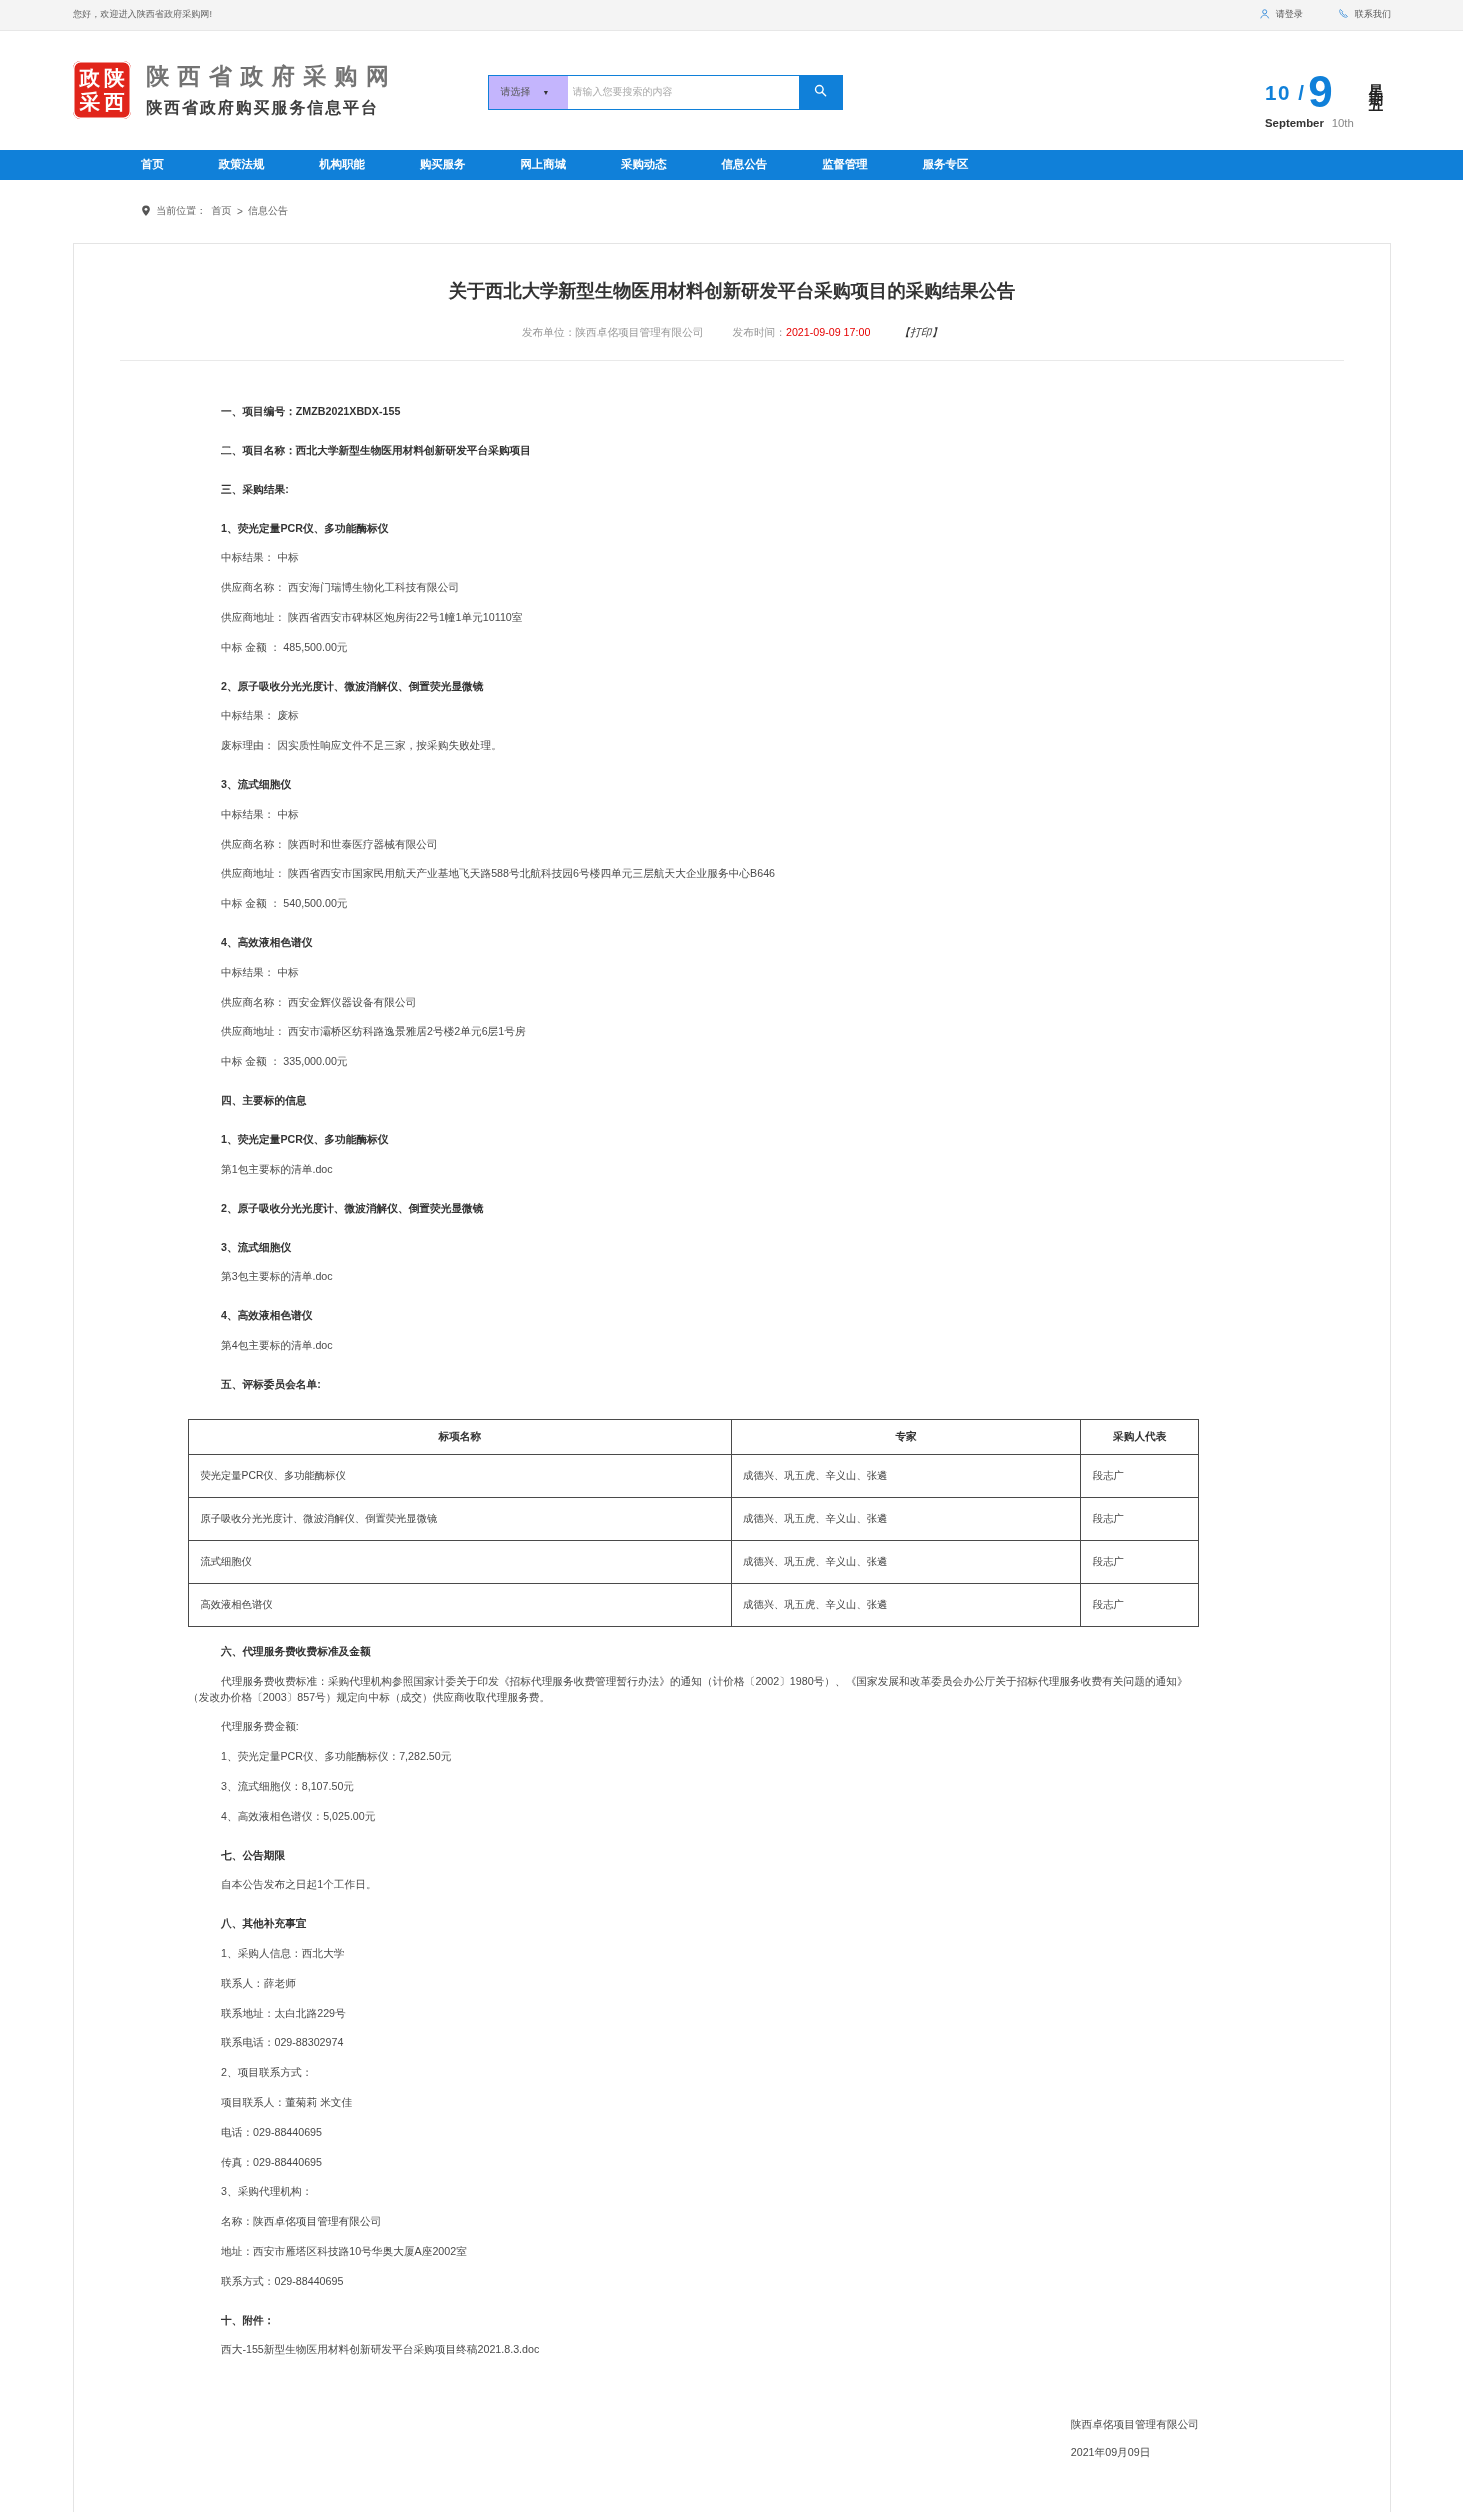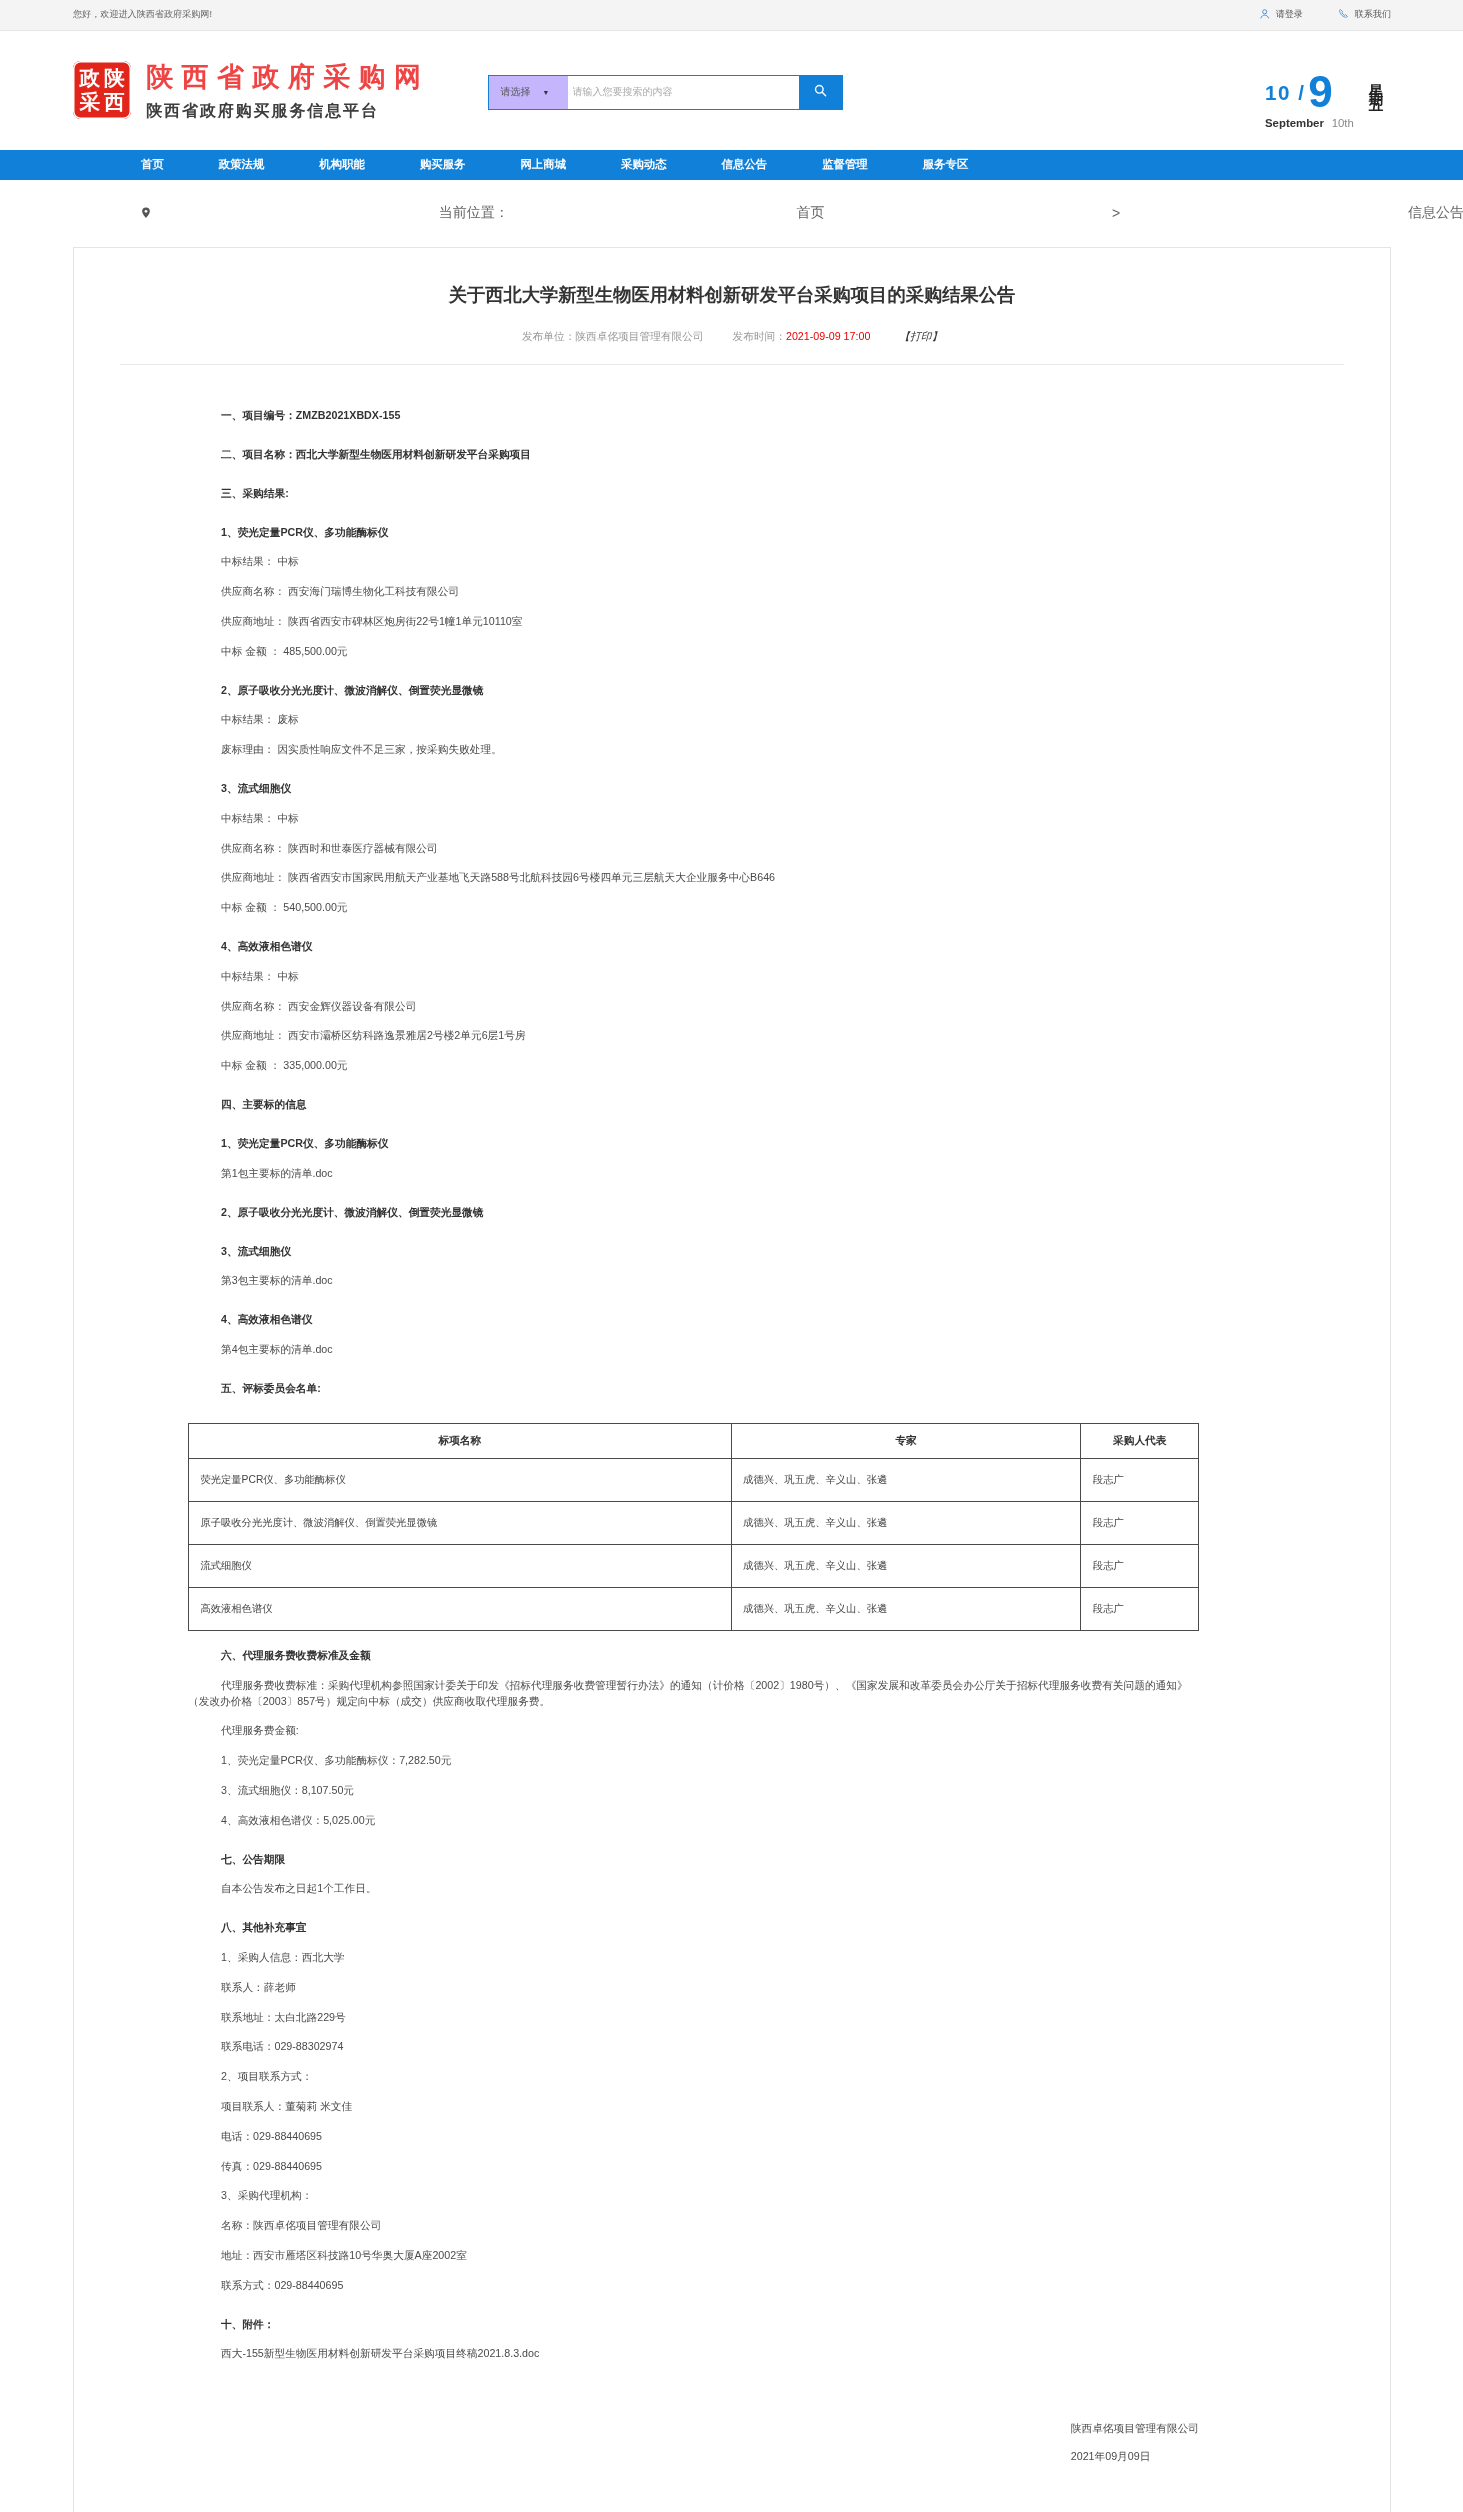--- a/index.html
+++ b/index.html
@@ -24,21 +24,21 @@
     display:grid; grid-template-columns:1fr 1fr; grid-template-rows:1fr 1fr;
     padding:4.6px; box-shadow: inset 0 0 0 1.5px #fff, inset 0 0 0 3px #e1251b;
     flex:none; cursor:pointer;
   }
   .logo-seal span {
     color:#fff; font-weight:bold; font-size:20.6px; line-height:1;
     display:flex; align-items:center; justify-content:center;
     font-family:"DejaVu Sans",sans-serif;
   }
   .site-titles { margin-left:15.2px; }
-  .site-name { font-size:27px; font-weight:bold; color:#ef4444; letter-spacing:8.4px; white-space:nowrap; }
+  .site-name { font-size:23px; font-weight:bold; color:#737373; letter-spacing:8.4px; white-space:nowrap; }
   .site-sub  { font-size:16px; font-weight:bold; color:#3e3e3e; letter-spacing:1.9px; margin-top:6px; white-space:nowrap; }
   .searchbar {
     position:absolute; left:488px; top:44px; width:355px; height:35px;
     border:1.5px solid #1080d9; background:#c4b5fd; display:flex; align-items:stretch;
   }
   .search-select { width:79px; display:flex; align-items:center; padding-left:11.4px; gap:12.2px; font-size:10px; color:#555; cursor:pointer; }
   .search-select .arrow { font-size:6.9px; color:#333; }
   .search-input { flex:1; border:none; outline:none; font-size:10px; color:#333; padding:0 4.6px; font-family:Liberation Mono, monospace; }
   .search-input::placeholder { color:#aaa; }
   .search-btn { width:43px; background:#1080d9; border:none; display:flex; align-items:center; justify-content:center; cursor:pointer; }
@@ -47,21 +47,21 @@
   .d-small { font-size:20.6px; margin-top:10.7px; letter-spacing:1.5px; }
   .d-big { font-size:44px; line-height:0.95; margin-left:3px; }
   .date-sub { margin-top:4.6px; font-size:11.4px; white-space:nowrap; }
   .date-sub .m { font-weight:bold; color:#333; }
   .date-sub .d { color:#888; margin-left:4.6px; }
   .weekday { writing-mode:vertical-rl; text-orientation:upright; font-size:14.5px; font-weight:bold; color:#222; letter-spacing:7.6px; margin-top:1.5px; }
   
   .nav { height:30.5px; background:#1080d9; display:flex; align-items:center; padding-left:141px; gap:55px; }
   .nav-item { color:#fff; font-size:11.4px; font-weight:bold; text-decoration:none; cursor:pointer; white-space:nowrap; }
   
-  .breadcrumb { padding:24.4px 0 20px 141px; display:flex; align-items:center; gap:5.3px; font-size:14px; color:#666;justify-content:space-between; }
+  .breadcrumb { padding:24.4px 0 20px 141px; display:flex; align-items:center; gap:5.3px; font-size:10px; color:#666; }
   .breadcrumb a { color:#666; text-decoration:none; cursor:pointer; }
   
   .card {
     margin:4.6px 73px 41px 73px; border:0.8px solid #e4e4e4; background:#fff;
     padding:34px 0 73px 0;
   }
   .article-title { text-align:center; font-size:18.3px; font-weight:bold; color:#333; padding:0 91px; }
   .pub-line { text-align:center; margin-top:23px; font-size:10.7px; color:#999; }
   .pub-line .time { color:#e60000; }
   .pub-line .print { color:#333; margin-left:26px; cursor:pointer;font-style:italic; }

